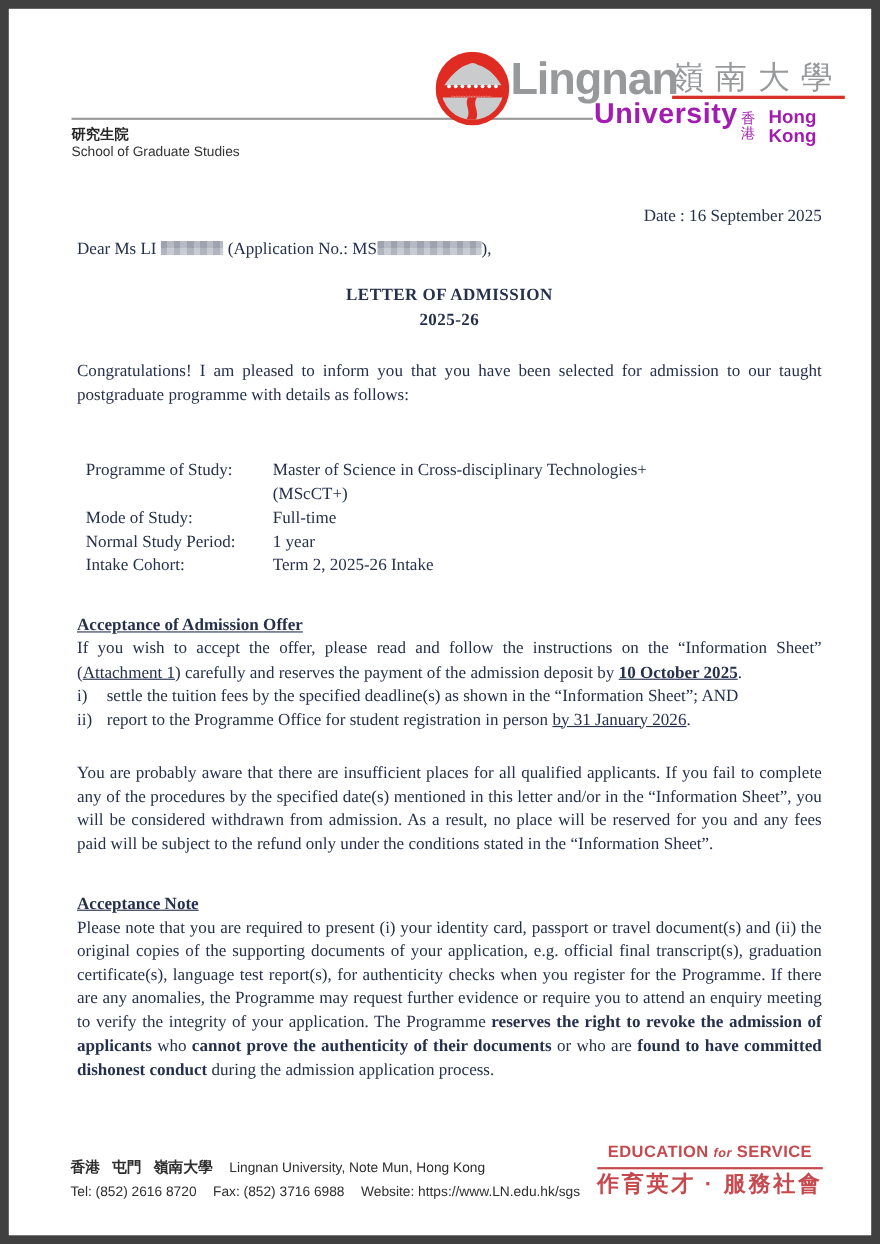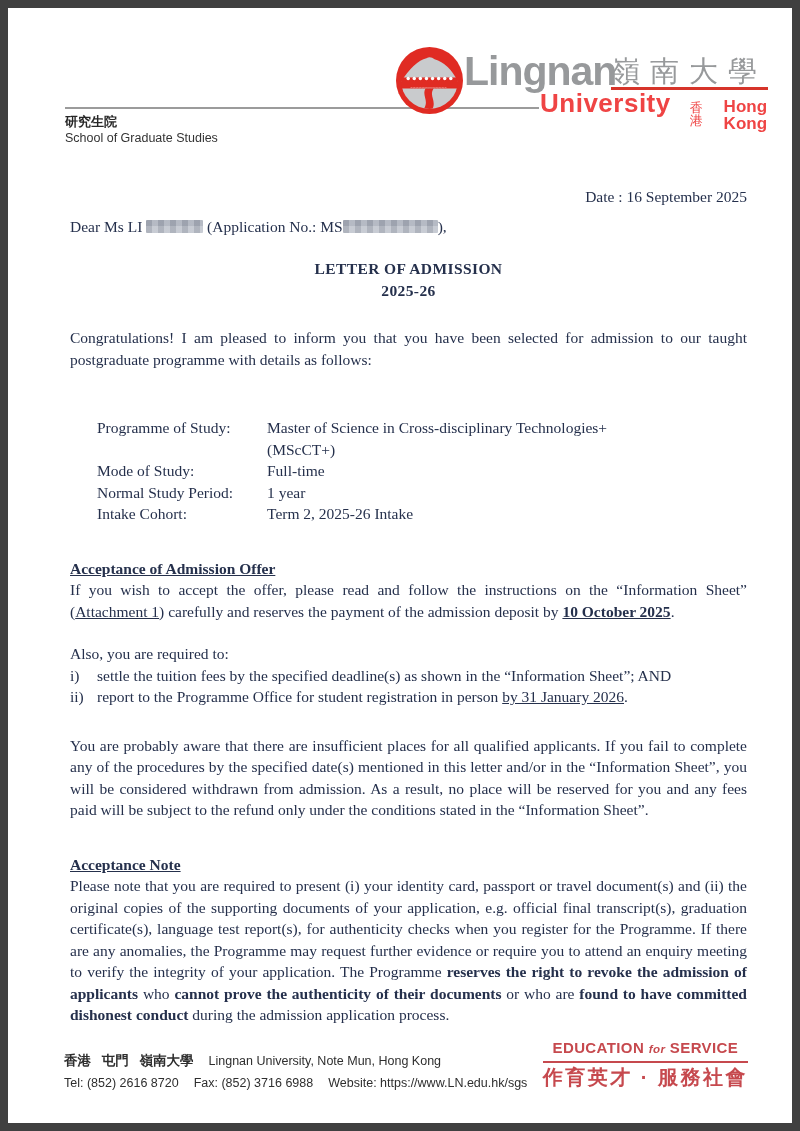--- a/index.html
+++ b/index.html
@@ -10,38 +10,38 @@
   }
   
   .header-rule{position:absolute;left:57px;top:99px;width:474px;height:2px;background:#9b9b9b;z-index:0;}
   .logo{position:absolute;left:388px;top:37px;width:380px;height:70px;z-index:1;}
   .emblem{position:absolute;left:0;top:2px;}
   .wm-lingnan{position:absolute;left:68px;top:6px;font-family:"Liberation Sans",sans-serif;
     font-weight:bold;font-size:41px;line-height:1;color:#97999b;letter-spacing:-1px;}
   .wm-cn{position:absolute;left:215px;top:12px;font-family:"Liberation Sans",sans-serif;
     font-size:29px;line-height:1;color:#97999b;letter-spacing:10px;}
   .wm-underline{position:absolute;left:215px;top:42px;width:157px;height:3px;background:#d6342a;}
-  .wm-line2{position:absolute;left:144px;top:45px;display:flex;align-items:baseline;gap:19px;
-    font-family:"Liberation Sans",sans-serif;color:#ef4444;}
+  .wm-line2{position:absolute;left:144px;top:45px;display:flex;align-items:baseline;gap:3px;
+    font-family:"Liberation Sans",sans-serif;color:#a21caf;}
   .wm-univ{font-size:26px;font-weight:bold;line-height:1;letter-spacing:0.5px;}
   .wm-hkcn{font-size:13px;line-height:1;}
   .wm-hken{font-size:17px;font-weight:bold;line-height:1;}
   
   .dept{position:absolute;left:57px;top:106px;font-family:"Liberation Sans",sans-serif;color:#272727;}
   .dept-cn{font-size:13px;font-weight:bold;line-height:16px;}
   .dept-en{font-size:12.5px;line-height:16px;color:#333;}
   
   .letter{position:absolute;left:62px;top:178px;width:677px;color:#25304c;
     font-size:15.5px;line-height:21.5px;}
   .date{text-align:right;}
   .salutation{margin-top:8px;}
   .title-block{margin-top:21px;text-align:center;font-weight:bold;letter-spacing:0.4px;}
   .para{margin:0;text-align:justify;}
   .intro{margin-top:26px;}
-  .details{margin-top:47px;display:grid;grid-template-columns:170px 1fr;padding-left:8px;line-height:21.5px;margin-left:19px;}
+  .details{margin-top:47px;display:grid;grid-template-columns:170px 1fr;padding-left:8px;line-height:21.5px;}
   .d-value{white-space:pre-line;}
   .sec-h{font-weight:bold;text-decoration:underline;}
   .mt33{margin-top:33px;}
   .mt21{margin-top:21px;}
   .mt27{margin-top:27px;}
   .list-item{display:grid;grid-template-columns:27px 1fr;}
   .redacted{
     display:inline-block;height:13px;vertical-align:-1px;border-radius:1px;
     background:
       repeating-linear-gradient(90deg, rgba(110,116,132,.30) 0 6px, rgba(190,194,204,.30) 6px 12px),
@@ -128,21 +128,20 @@
       <div class="d-value">Full-time</div>
       <div class="d-label">Normal Study Period:</div>
       <div class="d-value">1 year</div>
       <div class="d-label">Intake Cohort:</div>
       <div class="d-value">Term 2, 2025-26 Intake</div>
     </div>
 
     <div class="sec-h mt33">Acceptance of Admission Offer</div>
     <p class="para"><span>If you wish to accept the offer, please read and follow the instructions on the “Information Sheet” (</span><span style="text-decoration: underline;">Attachment 1</span><span>) carefully and reserves the payment of the admission deposit by </span><span style="font-weight: bold; text-decoration: underline;">10 October 2025</span><span>.</span></p>
 
-    <div class="mt21">Also, you are required to:</div>
     <div class="list-item">
       <span>i)</span>
       <span><span>settle the tuition fees by the specified deadline(s) as shown in the “Information Sheet”; AND</span></span>
     </div>
     <div class="list-item">
       <span>ii)</span>
       <span><span>report to the Programme Office for student registration in person </span><span style="text-decoration: underline;">by 31 January 2026</span><span>.</span></span>
     </div>
 
     <p class="para mt27">You are probably aware that there are insufficient places for all qualified applicants. If you fail to complete any of the procedures by the specified date(s) mentioned in this letter and/or in the “Information Sheet”, you will be considered withdrawn from admission. As a result, no place will be reserved for you and any fees paid will be subject to the refund only under the conditions stated in the “Information Sheet”.</p>

